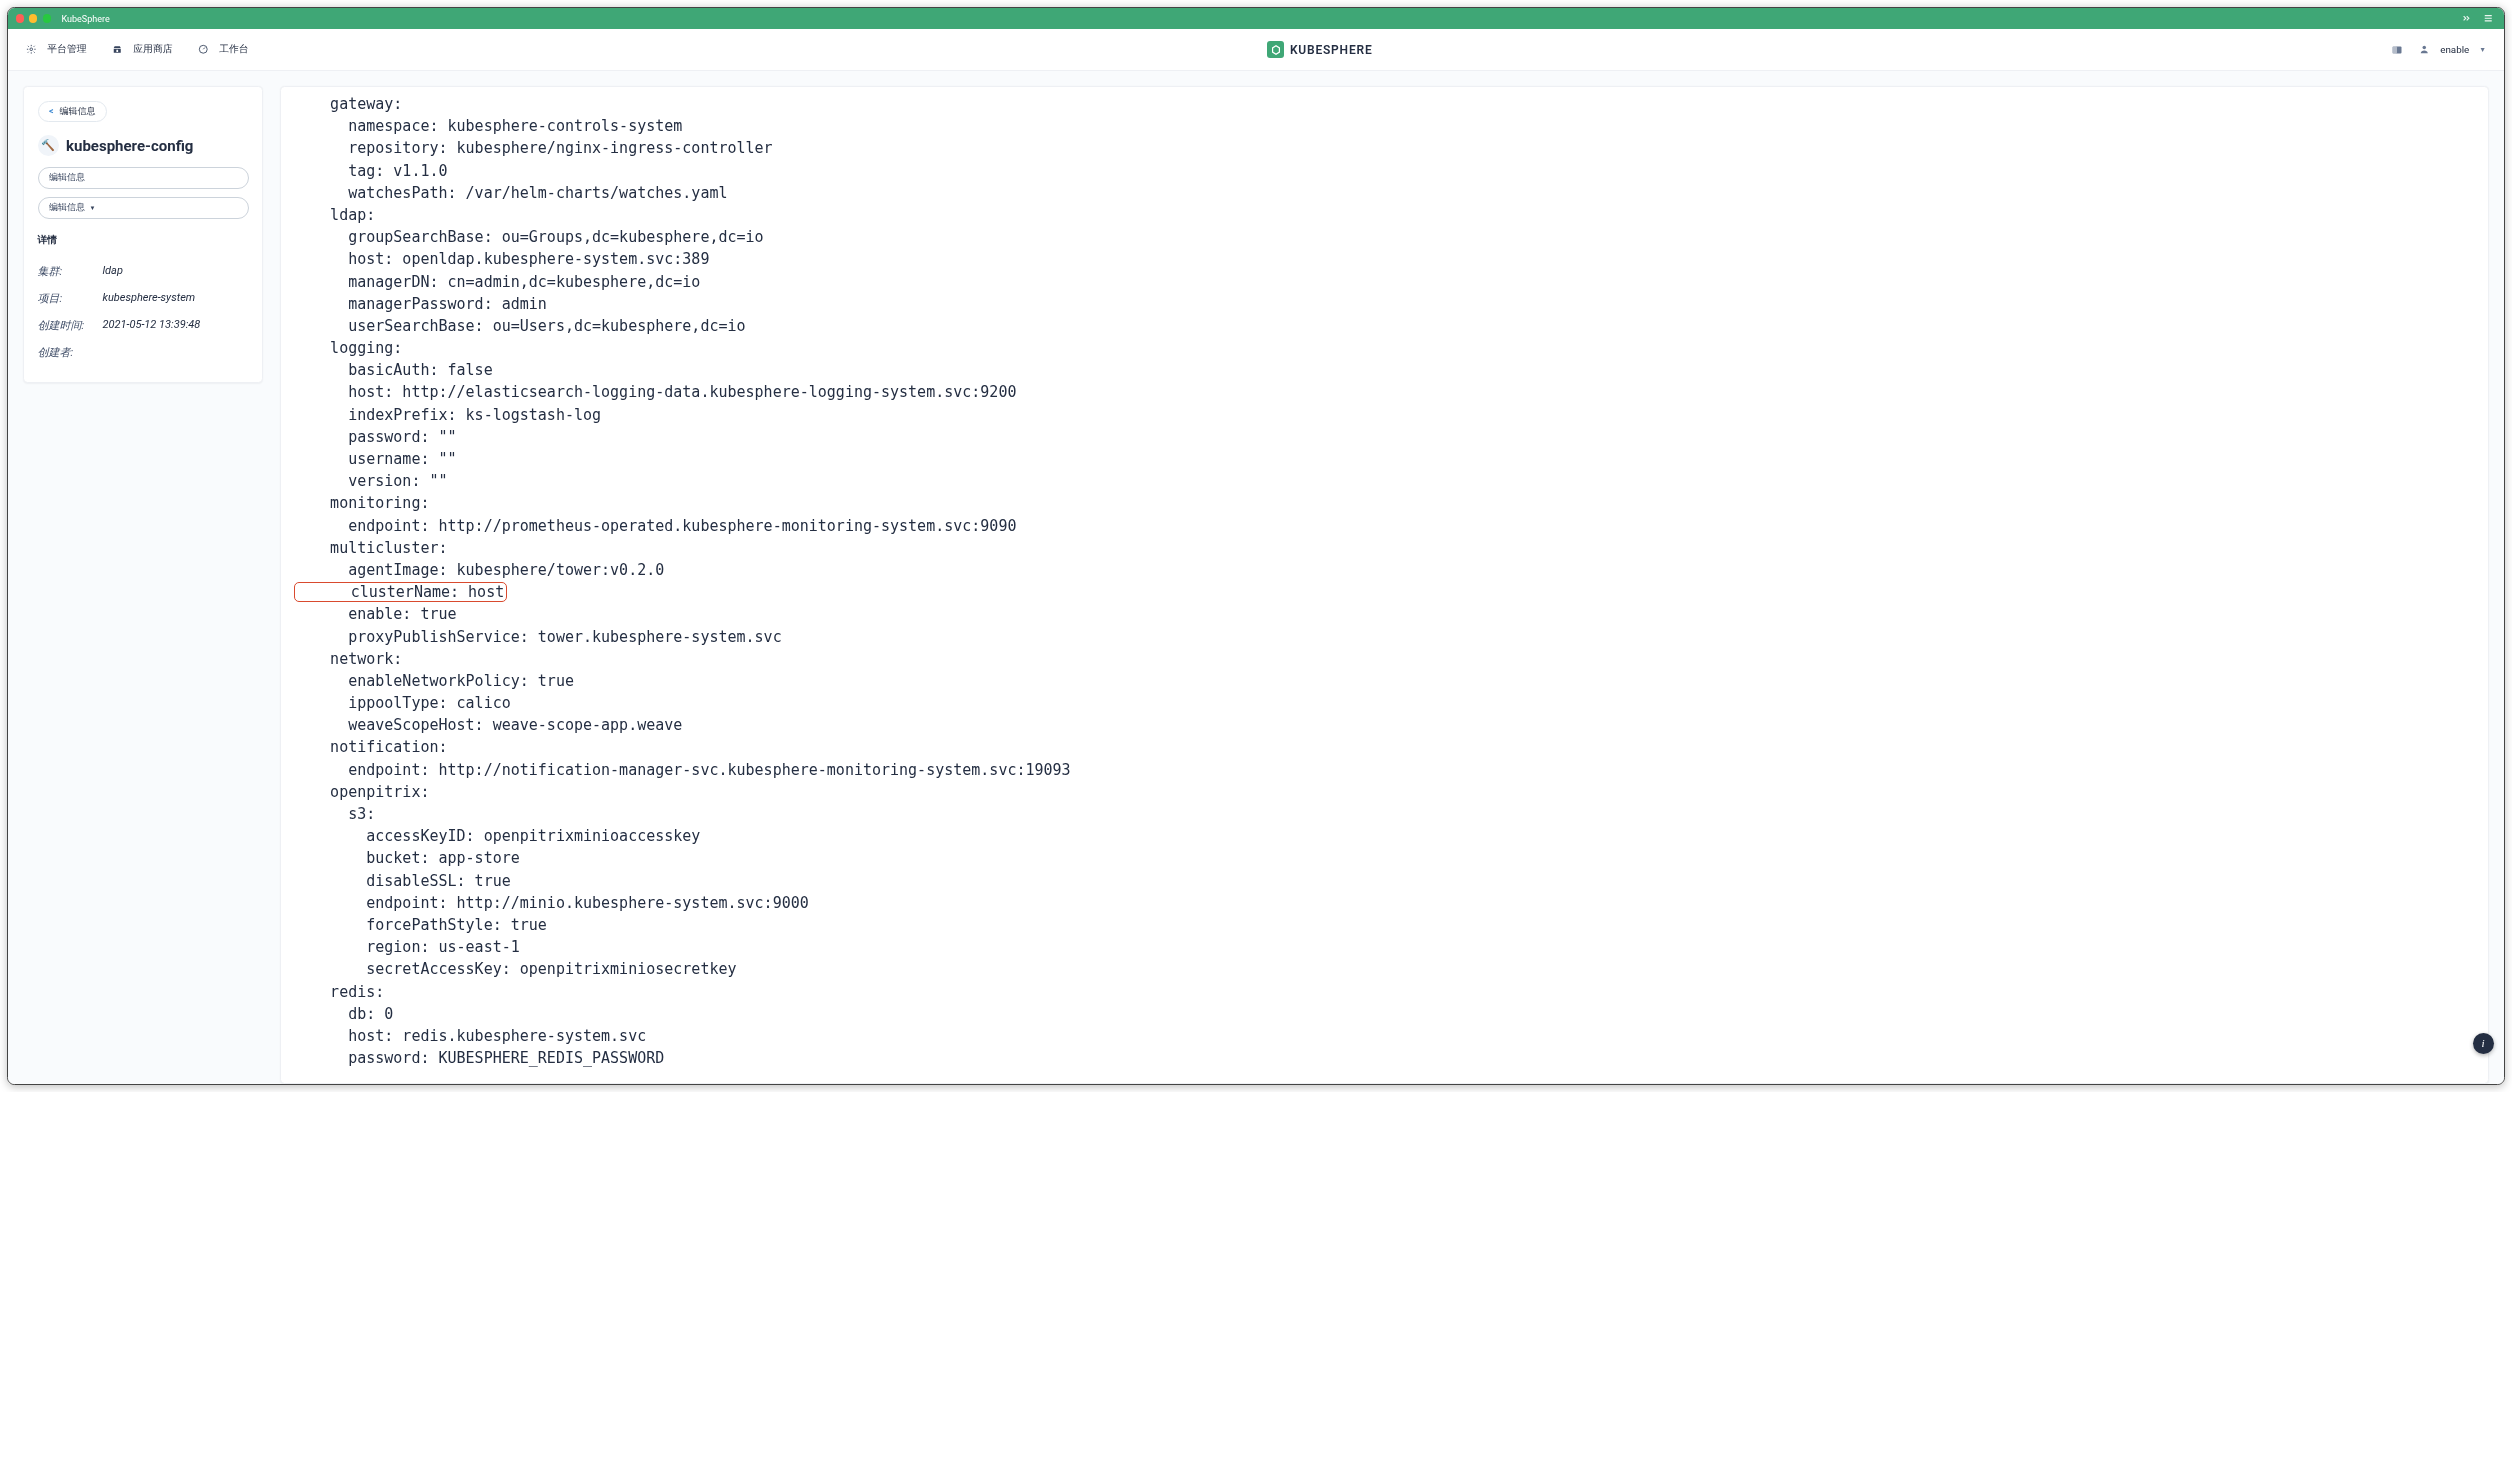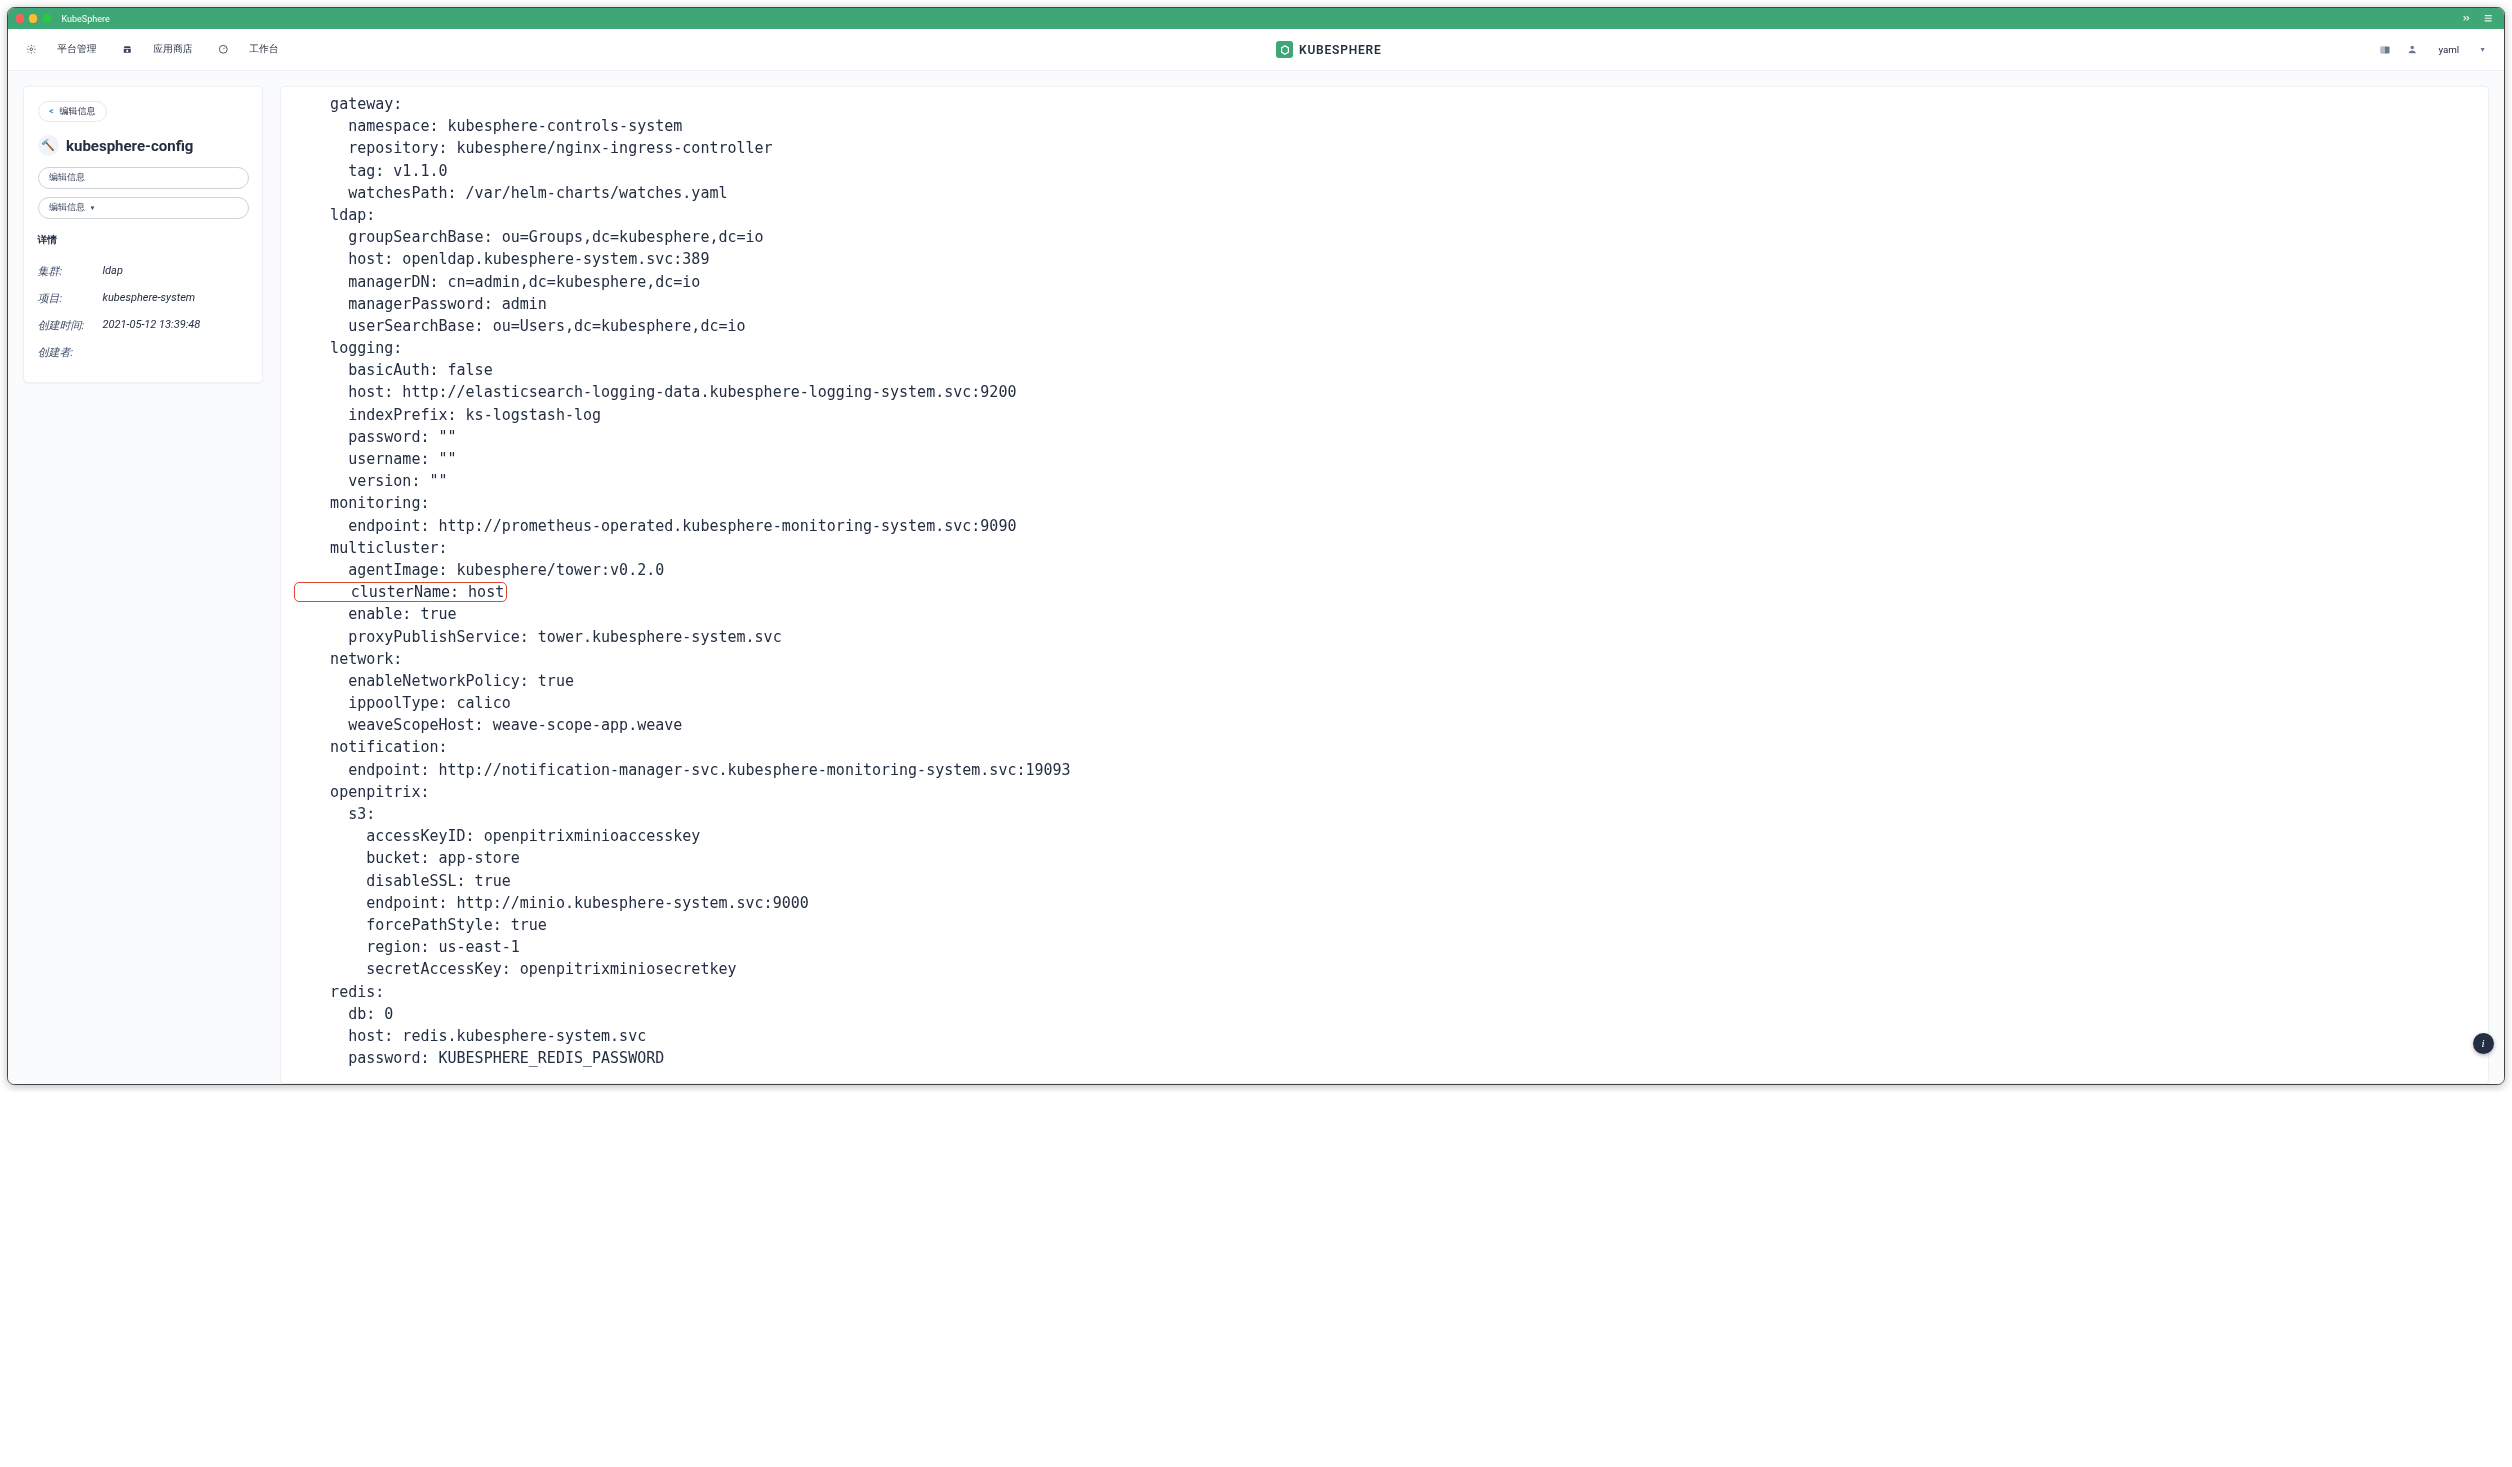--- a/index.html
+++ b/index.html
@@ -10,21 +10,21 @@
 .title-bar { background:#3fa776; height:21px; display:flex; align-items:center; padding:0 7.5px; color:#fff; font-size:9px; }
 .traffic-lights { display:flex; gap:5.3px; margin-right:10.5px; }
 .dot { width:8.3px; height:8.3px; border-radius:50%; }
 .dot.red{background:#ff5f57;} .dot.yellow{background:#ffbd2e;} .dot.green{background:#28c840;}
 .title-bar .spacer{flex:1;}
 .title-bar .tb-icon{ width:16.5px; height:16.5px; display:inline-flex; align-items:center; justify-content:center; color:rgba(255,255,255,.9); margin-left:6px; }
 
 
 .top-nav { height:42px; background:#fff; display:flex; align-items:center; padding:0 18px; border-bottom:0.8px solid #eef0f4; }
 .top-nav .nav-left{display:flex; gap:25.5px; align-items:center;}
-.nav-item{font-size:9.8px; color:#242e42; display:flex; align-items:center; gap:20px;}
+.nav-item{font-size:9.8px; color:#242e42; display:flex; align-items:center; gap:10px;}
 .nav-item .ni-icon{width:11.3px; height:11.3px; display:inline-flex; align-items:center; justify-content:center;}
 .top-nav .center{flex:1; display:flex; align-items:center; justify-content:center;}
 .logo{display:flex; align-items:center; gap:6px; font-weight:600; letter-spacing:0.8px; font-size:12px; color:#242e42;}
 .logo .mark{width:16.5px; height:16.5px; background:#3fa776; border-radius:3px; display:inline-flex; align-items:center; justify-content:center;}
 .logo .mark svg{width:12px;height:12px;}
 .top-nav .nav-right{display:flex; align-items:center; gap:15px; font-size:9.8px; color:#697892;}
 .nav-right .ni-icon{width:12px;height:12px;color:#697892;}
 
 
 .content{display:flex; gap:16.5px; padding:15px 15px 0 15px; background:#f9fbfd; min-height:calc(100% - 63px);}
@@ -119,21 +119,21 @@
             <rect x="3" y="5" width="18" height="14" rx="2"></rect>
             <rect x="3" y="5" width="9" height="14" rx="2" fill="#fff" opacity=".5"></rect>
           </svg></span>
       <div class="nav-item">
         <span class="ni-icon">
             <svg viewBox="0 0 24 24" width="10.5" height="10.5" fill="#697892">
               <circle cx="12" cy="8" r="4"></circle>
               <path d="M4 21c0-4 4-6 8-6s8 2 8 6"></path>
             </svg>
           </span>
-        <span>yaml</span>
+        <span>enable</span>
         <span style="font-size:6.8px;color:#697892;">▼</span>
       </div>
     </div>
   </div>
 
   <div class="content">
 
     <div class="side-card">
       <div class="back-pill">
         <span class="chev">&lt;</span>

